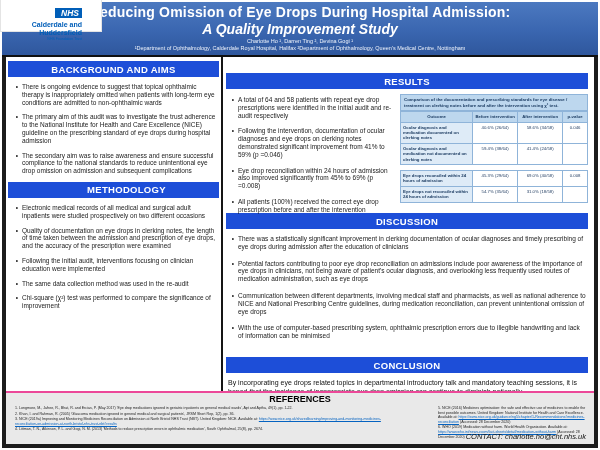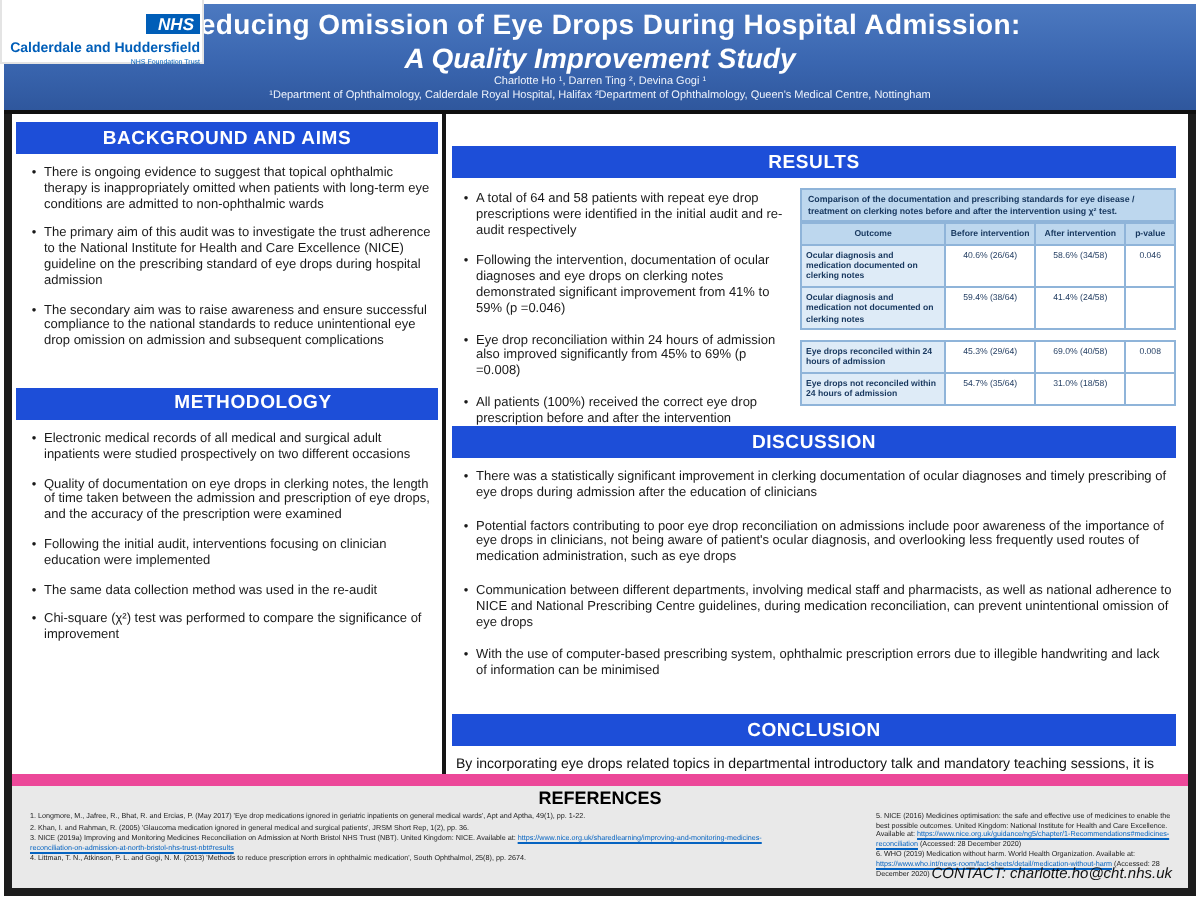--- a/index.html
+++ b/index.html
@@ -9,21 +9,21 @@
   
   .header{position:absolute;left:2px;right:2px;top:2px;height:53px;
     background:linear-gradient(180deg,#4c79c0 0%,#3a66b0 55%,#2f579d 100%);
     text-align:center;color:#fff;}
   .title1{font-size:14px;font-weight:bold;line-height:17px;padding-top:2px;letter-spacing:.2px;}
   .title2{font-size:14px;font-weight:bold;line-height:17px;font-style:italic;}
   .authors{font-size:5.5px;line-height:7px;color:#eef3fc;}
   .affils{font-size:5.5px;line-height:7px;color:#eef3fc;}
 
   .logo{position:absolute;left:1px;top:0px;width:100px;height:31px;background:#fff;
-    text-align:right;padding:2px 1px;box-sizing:border-box;box-shadow:0 0 0 1px #e4e4e4;}
+    text-align:right;padding:2px 19px;box-sizing:border-box;box-shadow:0 0 0 1px #e4e4e4;}
   .nhs-mark{display:inline-block;background:#005EB8;color:#fff;font-weight:bold;font-style:italic;
     font-size:8.5px;line-height:10px;padding:0 3px 0 6px;}
   .trust{color:#005EB8;font-weight:bold;font-size:7px;line-height:8px;margin-top:1px;}
   .trust-sub{color:#005EB8;font-size:3.5px;line-height:4px;}
 
   .header-rule{position:absolute;left:2px;right:2px;top:55px;height:2px;background:#101010;}
 
   
   .content-frame{position:absolute;left:2px;right:2px;top:57px;bottom:2px;
     border:4px solid #1c1c1c;border-top:none;background:#fff;}
@@ -34,21 +34,21 @@
   .col-left{position:absolute;left:2px;top:4px;width:211px;}
   .vdivider{position:absolute;left:215px;top:0px;width:2px;height:334px;background:#151515;}
   .col-right{position:absolute;left:220px;top:16px;width:362px;}
 
   .bullets{padding:6px 2px 0 4px;}
   .bullet{display:flex;margin-bottom:7px;}
   .dot{width:10px;flex:0 0 10px;text-align:center;font-size:6.5px;line-height:7.8px;color:#1a1a1a;}
   .dot::before{content:"\2022";}
   .bt{flex:1;font-size:6.5px;line-height:7.8px;color:#1a1a1a;}
 
-  .methodology-bar{margin-top:19px;padding-left:26px;}
+  .methodology-bar{margin-top:7px;padding-left:26px;}
 
   
   .results-body{display:flex;margin-top:5px;height:119px;}
   .res-bullets{width:168px;flex:0 0 168px;}
   .res-bullets .bullets{padding:2px 2px 0 2px;}
   .res-bullets .bullet{margin-bottom:8px;}
 
   .tblwrap{flex:1;margin-left:6px;}
   .tcaption{border:1px solid #8FB4D9;background:#BDD7EE;color:#17375E;font-weight:bold;
     font-size:4.4px;line-height:5.6px;padding:2px 3px;}
@@ -59,21 +59,21 @@
   .rt td.oc{background:#DEEBF7;text-align:left;color:#17375E;font-weight:bold;}
   .rt td{text-align:center;color:#1f3a5f;}
   .c0{width:40%;}.c1{width:24%;}.c2{width:24%;}.c3{width:12%;}
 
   .disc-bullets{height:128px;padding:6px 2px 0 2px;box-sizing:border-box;}
   .disc-bullets .bullet{margin-bottom:9px;}
 
   .conclusion-text{font-size:7px;line-height:9px;color:#111;padding:5px 2px 0 2px;}
 
   
-  .refs-band{position:absolute;left:0;right:0;bottom:0;height:51px;background:#E9E9E9;border-top:6px solid #ec4899;}
+  .refs-band{position:absolute;left:0;right:0;bottom:0;height:51px;background:#E9E9E9;border-top:2px solid #ec4899;}
   .refs-title{text-align:center;font-weight:bold;font-size:9px;line-height:10px;padding-top:1px;color:#000;}
   .refs-left{position:absolute;left:9px;top:13px;width:368px;}
   .refs-right{position:absolute;left:432px;top:13px;width:148px;}
   .ref{font-size:3.6px;line-height:4.6px;color:#222;margin-bottom:1px;word-break:break-word;}
   .rlink{color:#0563C1;text-decoration:underline;cursor:pointer;}
   .contact{position:absolute;right:8px;bottom:3px;font-size:7.5px;font-weight:normal;font-style:italic;color:#111;margin-left:36px;}
 </style>
 </head>
 <body>
 

